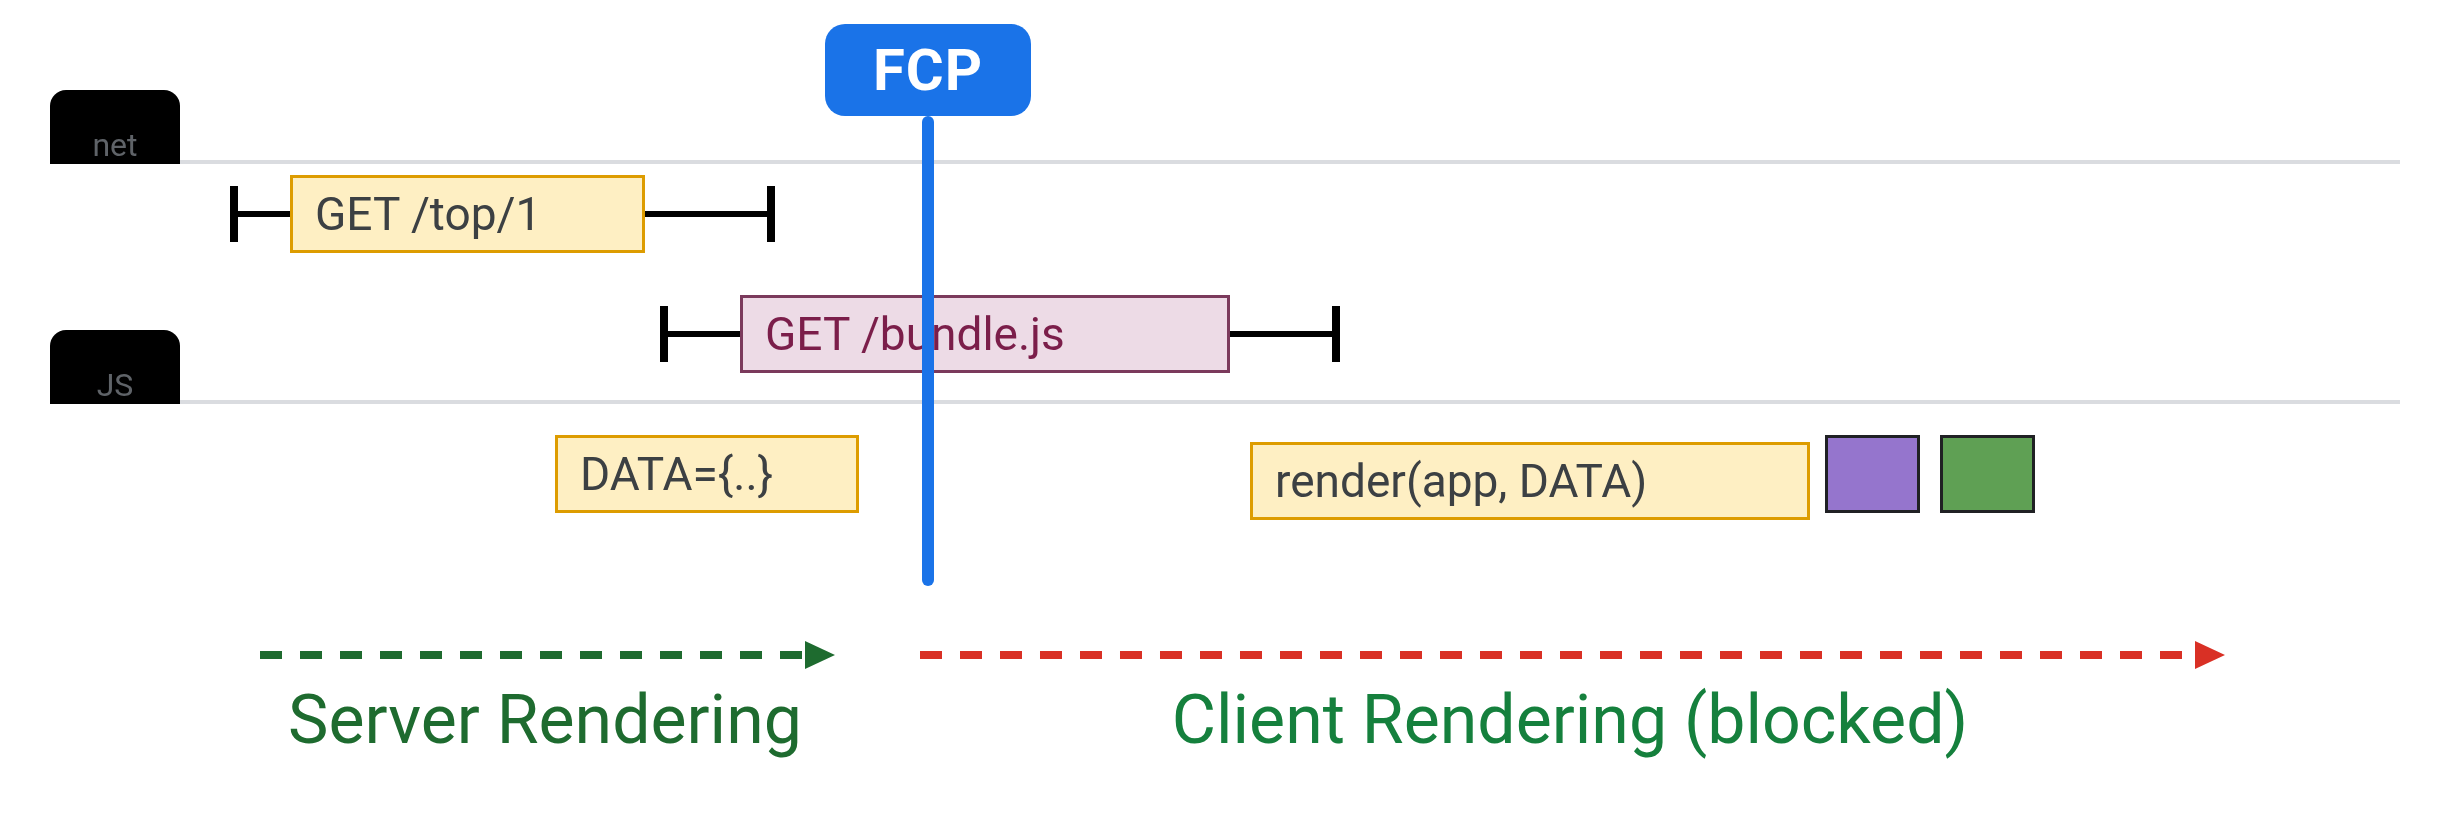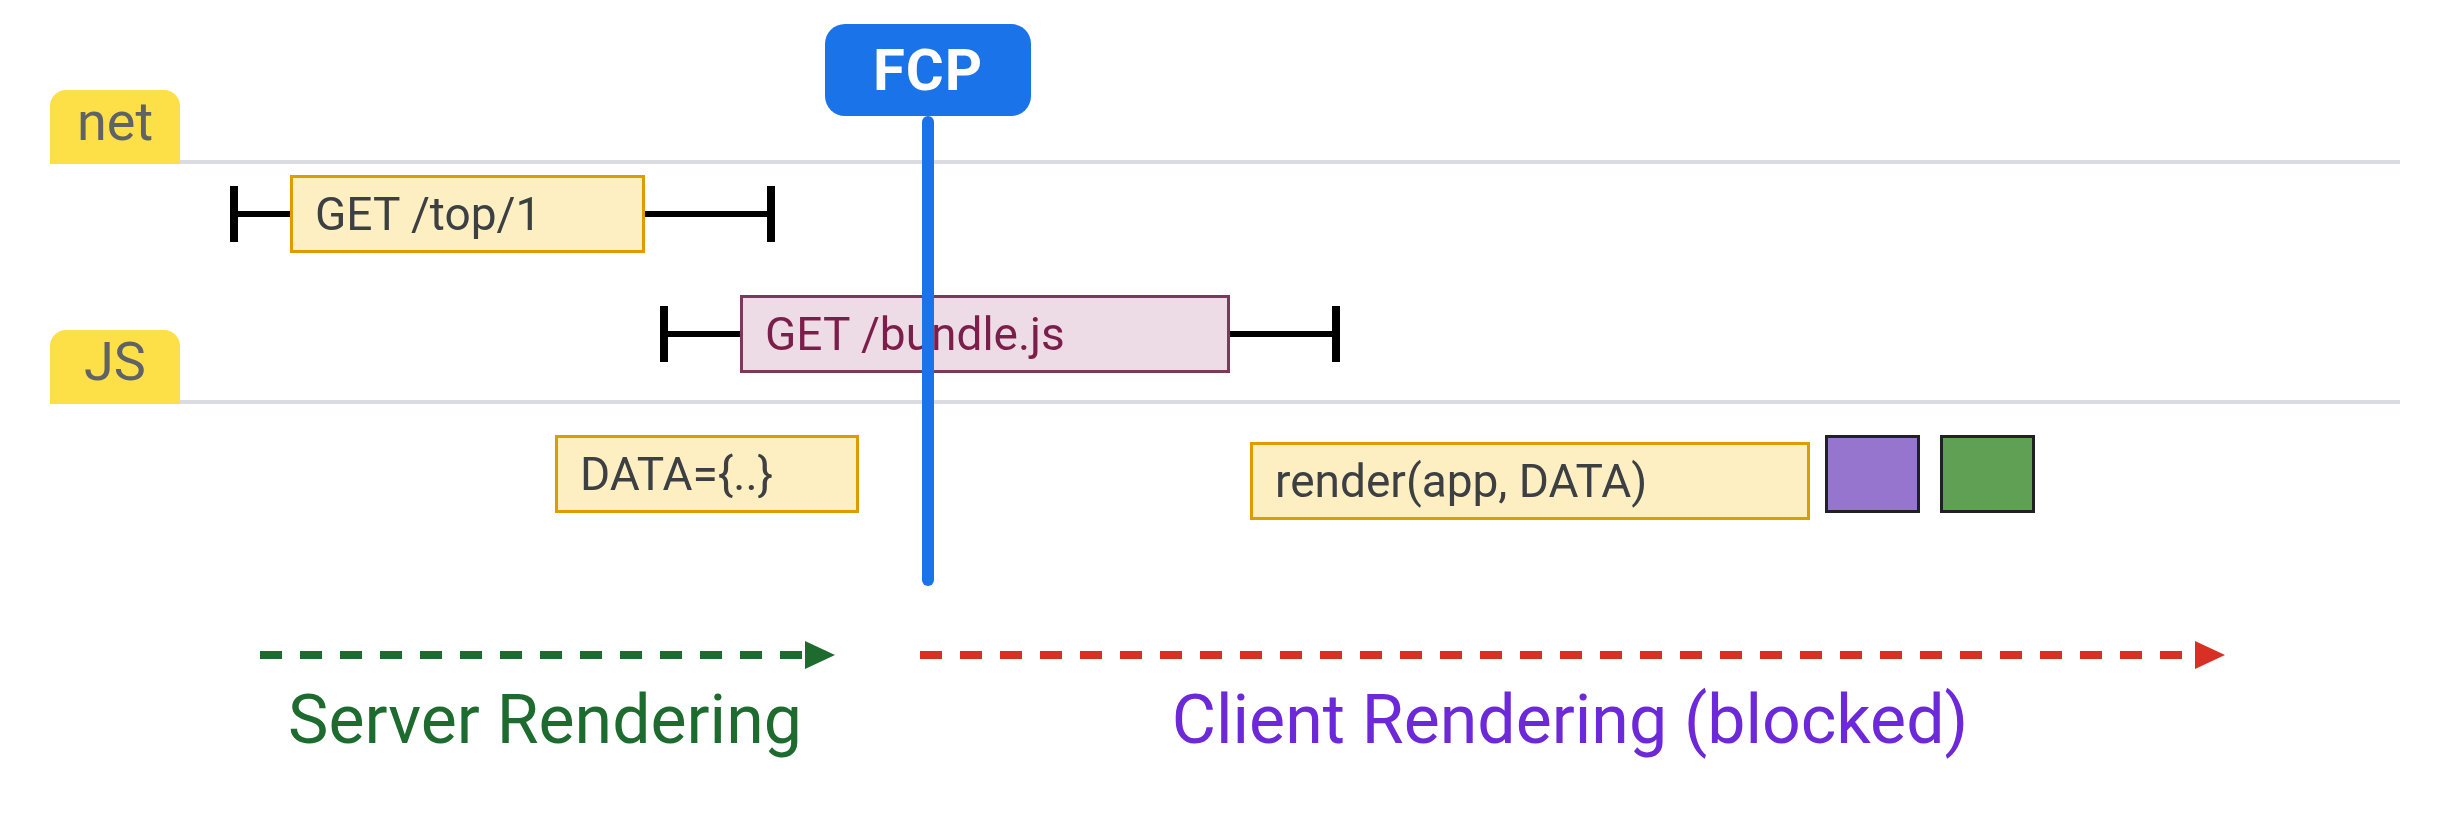--- a/index.html
+++ b/index.html
@@ -26,26 +26,26 @@
     height: 0;
     border-top: 4px solid #dadce0;
   }
 
   
   .lane-tab {
     position: absolute;
     left: 50px;
     width: 130px;
     height: 74px;
-    background: #fde047;
+    background: #000000;
     border-radius: 16px 16px 0 0;
     color: #5f6368;
-    font-size: 54px;
-    display: flex;
-    align-items: flex-start;
+    font-size: 32px;
+    display: flex;
+    align-items: flex-end;
     justify-content: center;
   }
 
   
   .metric {
     position: absolute;
     top: 24px;
     display: flex;
     flex-direction: column;
     align-items: center;
@@ -187,16 +187,16 @@
     <div class="legend-label" style="color:#1e6b2f">Server Rendering</div>
   </div>
 
   <div class="legend" style="left:920px; top:650px; width:1300px">
     <div class="legend-arrow">
       <svg viewBox="0 0 1300 40" preserveAspectRatio="none">
         <line x1="0" y1="20" x2="1275" y2="20" stroke="#d93025" stroke-width="8" stroke-dasharray="22 18" stroke-linecap="butt"></line>
         <polygon points="1275,6 1305,20 1275,34" fill="#d93025"></polygon>
       </svg>
     </div>
-    <div class="legend-label" style="color:#6d28d9">Client Rendering (blocked)</div>
+    <div class="legend-label" style="color:#15803d">Client Rendering (blocked)</div>
   </div>
 
 </div>
 
 </body></html>

